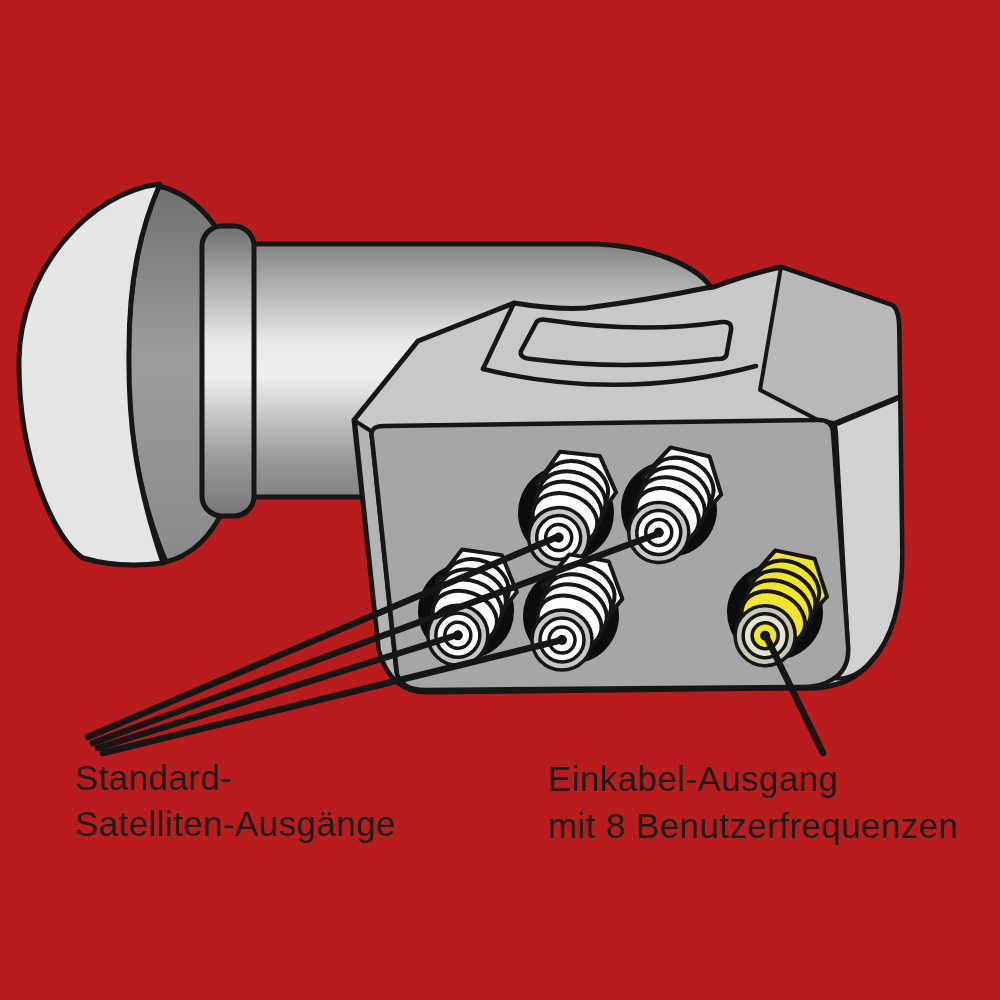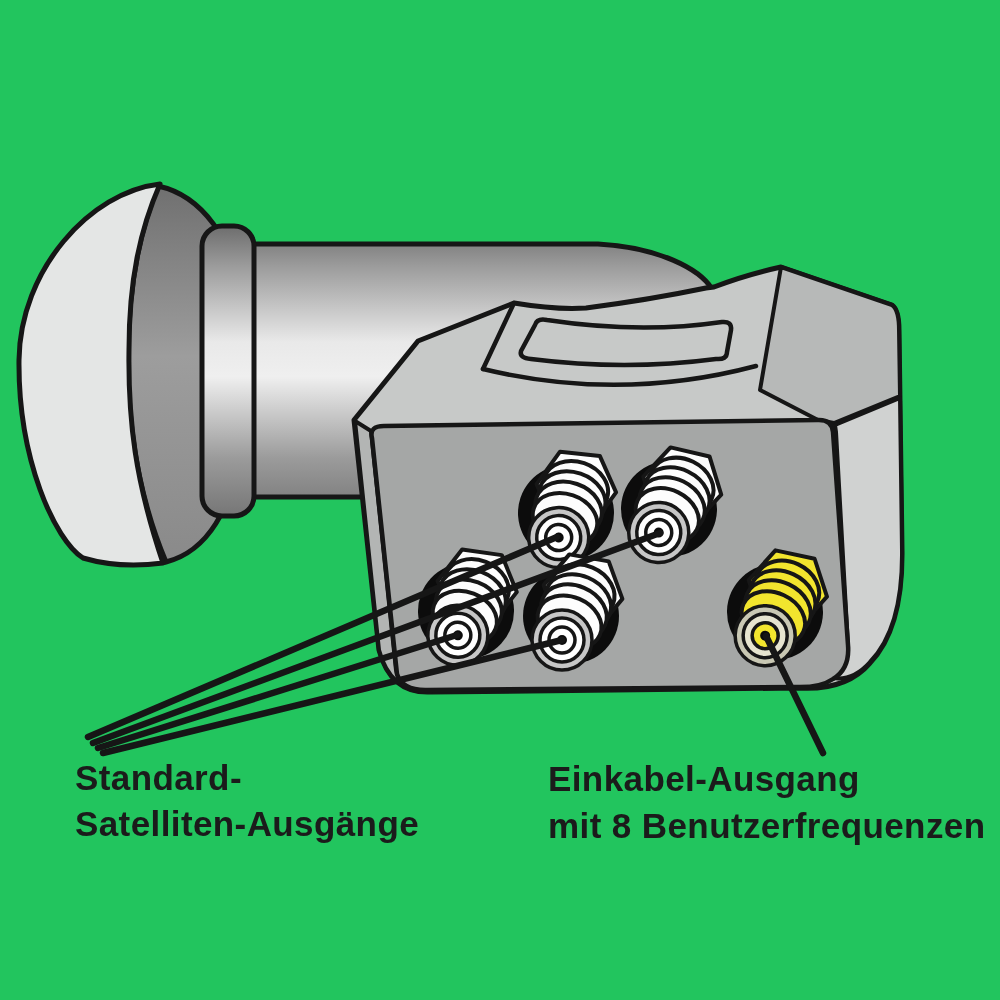--- a/index.html
+++ b/index.html
@@ -1,22 +1,21 @@
 <!DOCTYPE html>
 <html><head>
 <meta charset="utf-8">
 <style>
   html,body{margin:0;padding:0;background:#ffffff;}
   .stage{
     position:relative;
     width:1000px;height:1000px;
-    background:#22c55e;
+    background:#b91c1c;
     overflow:hidden;
     font-family:"Liberation Sans", sans-serif;
-    font-weight:bold;
   }
   .stage svg{position:absolute;left:0;top:0;width:1000px;height:1000px;}
   text.diagram-label{
     font-family:"Liberation Sans", sans-serif;
     font-size:35px;
     letter-spacing:0.4px;
     fill:#1b1b1b;
   }
 </style>
 </head>

